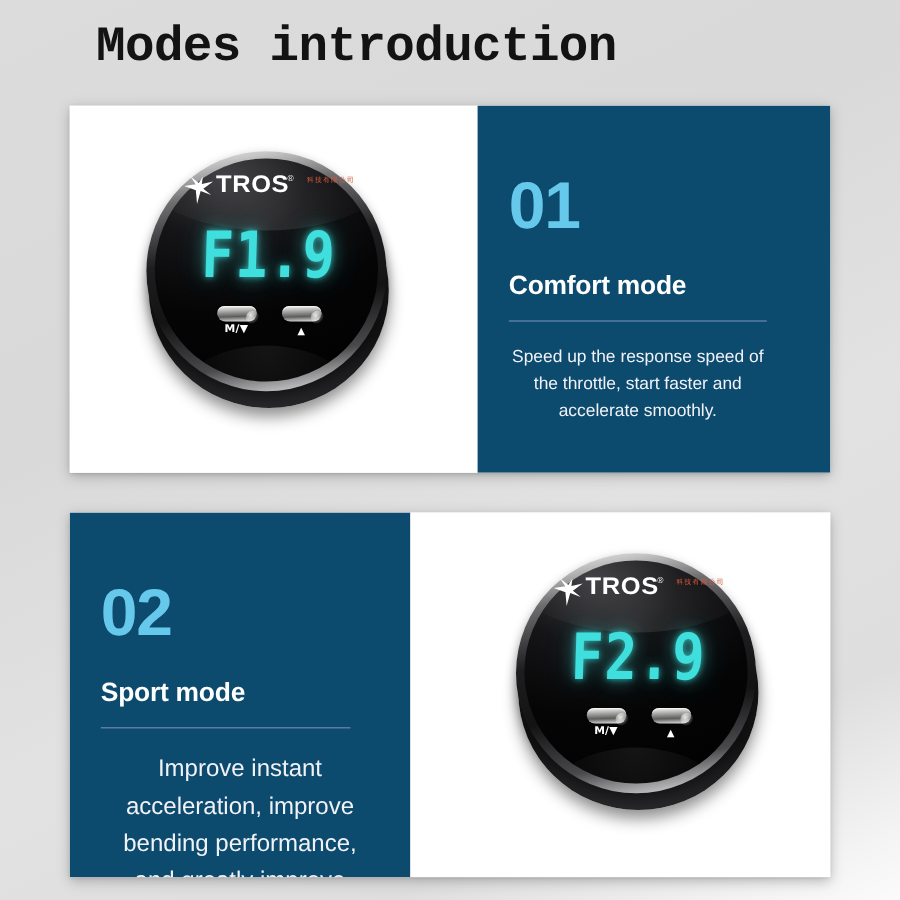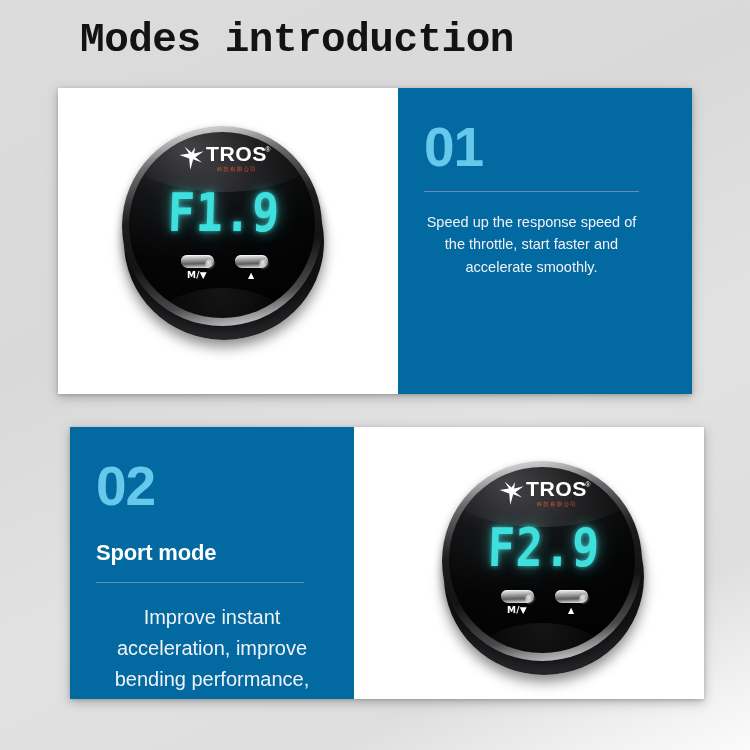--- a/index.html
+++ b/index.html
@@ -38,33 +38,33 @@
     overflow: hidden;
   }
   #card-1 {
     left: 58px;
     top: 88px;
     width: 634px;
     height: 306px;
     flex-direction: row;
   }
   #card-2 {
-    left: 70px;
+    left: 58px;
     top: 427px;
     width: 634px;
-    height: 272px;
+    height: 304px;
     flex-direction: row;
   }
 
   .panel-blue {
-    background: #0369a1;
+    background: #0c4a6e;
     position: relative;
     flex: 0 0 272px;
     box-sizing: border-box;
-    padding: 18px 26px 0 26px;
+    padding: 42px 26px 0 26px;
   }
   #card-1 .panel-blue { flex: 0 0 294px; }
   #card-2 .panel-blue { flex: 0 0 272px; }
 
   .panel-white {
     background: #ffffff;
     position: relative;
     flex: 1 1 auto;
     overflow: hidden;
   }
@@ -184,21 +184,21 @@
     justify-content: center;
     z-index: 4;
   }
   .logo-star {
     display: block;
     margin-right: 1px;
     margin-top: 1px;
   }
   .logo-textblock {
     display: flex;
-    flex-direction: column;
+    flex-direction: row;
     align-items: flex-start;
   }
   .logo-row {
     display: flex;
     align-items: flex-start;
   }
   .logo-word {
     color: #ffffff;
     font-size: 20px;
     font-weight: bold;
@@ -333,20 +333,21 @@
         <div class="btn-col">
           <div class="dev-btn"></div>
           <span class="btn-label-arrow">▲</span>
         </div>
       </div>
     </div>
   </div>
 
   <div class="panel-blue">
     <div class="mode-number">01</div>
+    <div class="mode-title">Comfort mode</div>
     <div class="divider"></div>
     <div class="mode-desc">Speed up the response speed of the throttle, start faster and accelerate smoothly.</div>
   </div>
 
 </div>
 
 <div class="card" id="card-2">
 
   <div class="panel-blue">
     <div class="mode-number">02</div>

